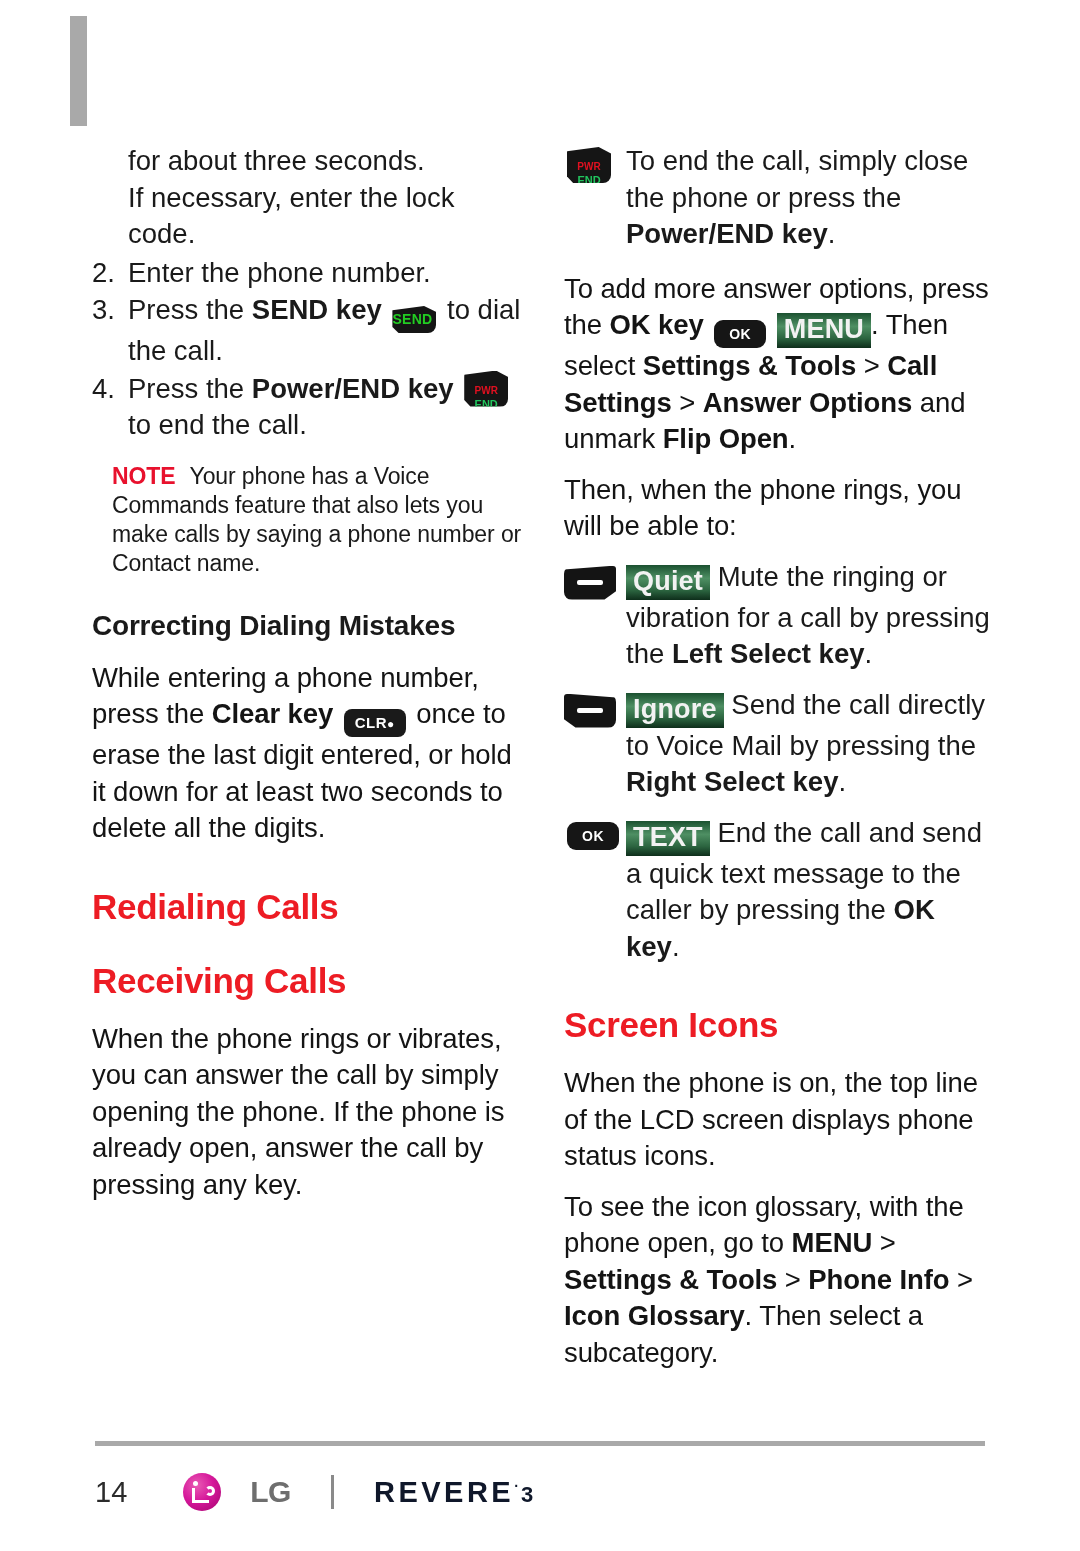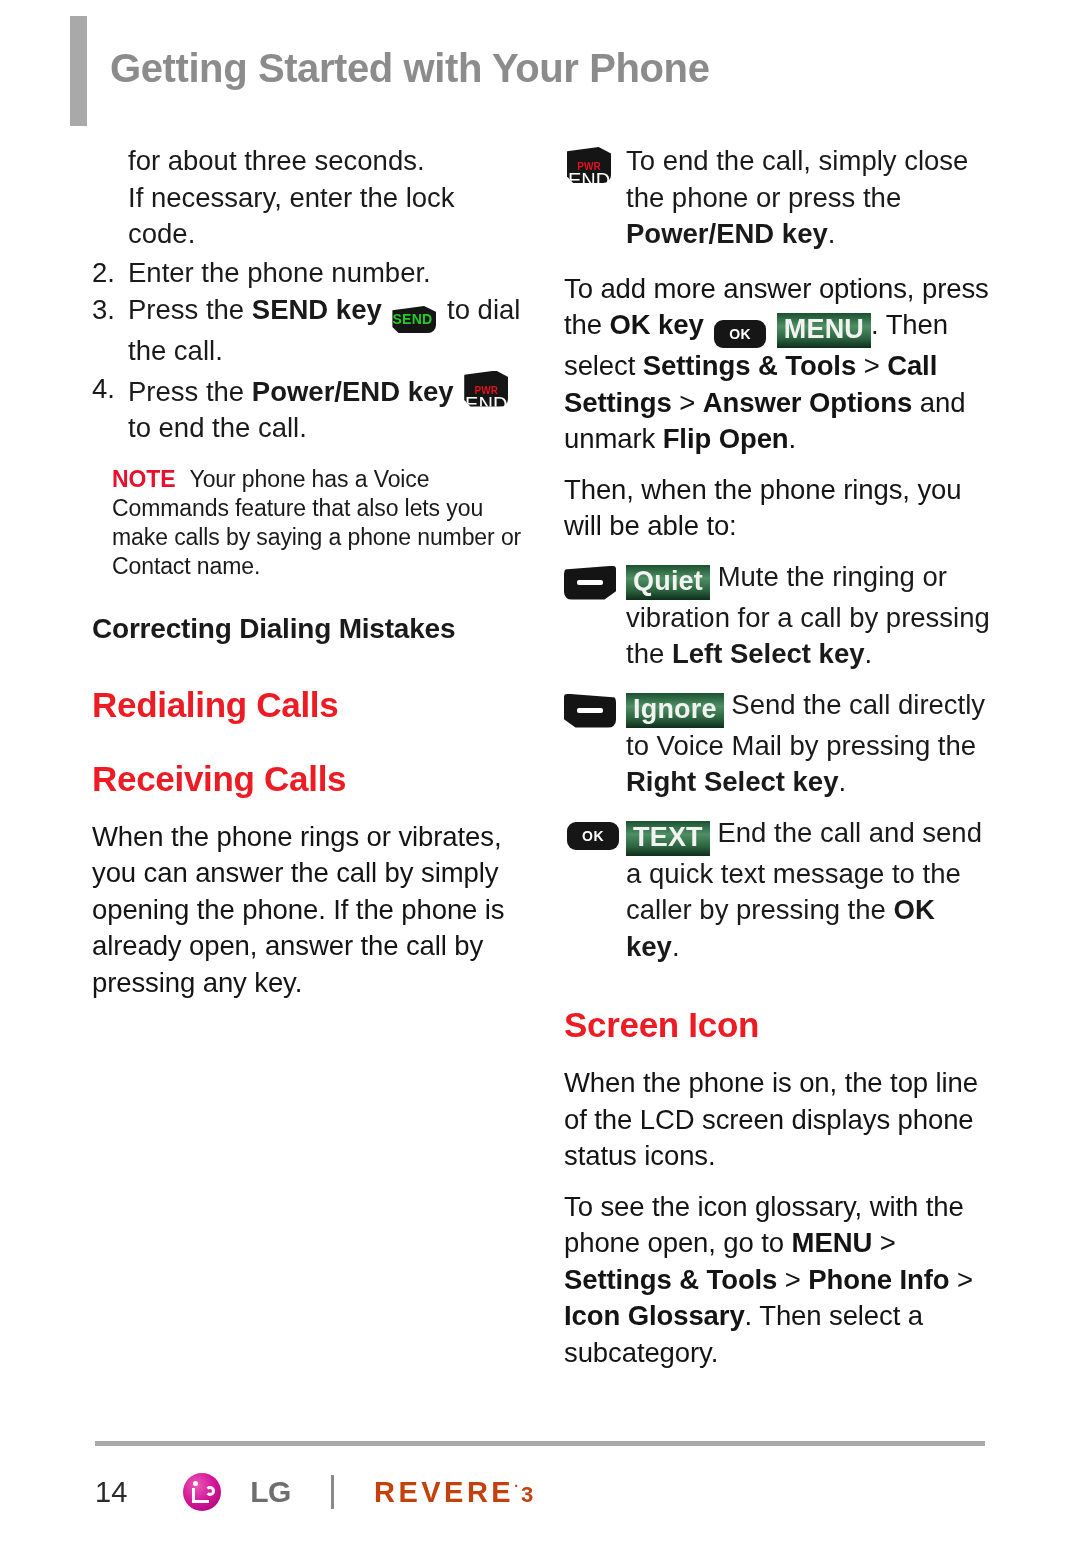--- a/index.html
+++ b/index.html
@@ -95,21 +95,21 @@
     width:44px; height:36px;
     background:#151515;
     border-radius:5px 2px 8px 5px;
     clip-path: polygon(0 12%, 72% 0, 100% 18%, 100% 100%, 14% 100%, 0 82%);
     text-align:center;
     margin:0 3px;
     vertical-align:-10px;
     padding-top:2px;
   }
   .key-pwrend .l1 { display:block; color:#e01020; font-size:10px; font-weight:700; line-height:11px;margin-top:12px; }
-  .key-pwrend .l2 { display:block; color:#ffffff; font-size:20px; font-weight:400; line-height:16px; }
+  .key-pwrend .l2 { display:block; color:#22c55e; font-size:11px; font-weight:700; line-height:16px; }
 
   .key-clr {
     width:62px; height:28px;
     background:#1a1a1a; color:#ffffff;
     border-radius:8px;
     font-size:15px; font-weight:700;
     line-height:28px; text-align:center;
     letter-spacing:0.5px;
     margin:0 3px;
   }
@@ -194,33 +194,32 @@
     border:3px solid #ffffff;
     border-radius:50%;
     border-left-color:transparent;
   }
   .lg-word {
     font-size:30px; font-weight:700; color:#6e6e6e;
     letter-spacing:-0.5px; margin-right:20px;
   }
   .lg-divider { width:3px; height:34px; background:#8a8a8a; margin-right:20px; }
   .revere-word {
-    font-size:29px; font-weight:700; color:#c2410c;
+    font-size:29px; font-weight:700; color:#0f172a;
     letter-spacing:3.5px;
     text-align:right;
   }
   .revere-sup { font-size:14px; vertical-align:super; letter-spacing:0; }
   .revere-three { font-size:22px; font-weight:700; letter-spacing:0; margin-left:2px; }
 </style>
 </head>
 <body>
 
 <div class="header">
   <div class="header-bar"></div>
-  <div class="header-title">Getting Started with Your Phone</div>
 </div>
 
 <div class="col col-left">
 
   <div class="indent-cont">
     <span>for about three seconds.</span><br>
     <span>If necessary, enter the lock</span><br>
     <span>code.</span>
   </div>
 
@@ -247,20 +246,24 @@
       </span><span> to end the call.</span>
     </div>
   </div>
 
   <div class="note">
     <span class="note-label">NOTE</span><span>Your phone has a Voice Commands feature that also lets you make calls by saying a phone number or Contact name.</span>
   </div>
 
   <div class="sub-head">Correcting Dialing Mistakes</div>
 
+  <div class="body">
+    <span>While entering a phone number, press the </span><b>Clear key</b>
+    <span class="key key-clr"><span>CLR</span><span class="mic">●</span></span><span> once to erase the last digit entered, or hold it down for at least two seconds to delete all the digits.</span>
+  </div>
 
   <div class="sec-head">Redialing Calls</div>
 
 
   <div class="sec-head tight">Receiving Calls</div>
 
   <div class="body">When the phone rings or vibrates, you can answer the call by simply opening the phone. If the phone is already open, answer the call by pressing any key.</div>
 </div>
 
 <div class="col col-right">
@@ -305,21 +308,21 @@
 
   <div class="softrow">
     <div class="icon-col">
       <span class="key key-ok">OK</span>
     </div>
     <div class="txt-col">
       <span class="badge-green">TEXT</span><span> End the call and send a quick text message to the caller by pressing the </span><b>OK key</b><span>.</span>
     </div>
   </div>
 
-  <div class="sec-head">Screen Icon</div>
+  <div class="sec-head">Screen Icons</div>
 
   <div class="body">When the phone is on, the top line of the LCD screen displays phone status icons.</div>
 
   <div class="body">
     <span>To see the icon glossary, with the phone open, go to </span><b>MENU</b><span> &gt; </span><b>Settings &amp; Tools</b><span> &gt; </span><b>Phone Info</b><span> &gt; </span><b>Icon Glossary</b><span>. Then select a subcategory.</span>
   </div>
 </div>
 
 <div class="footer">
   <div class="footer-rule"></div>

